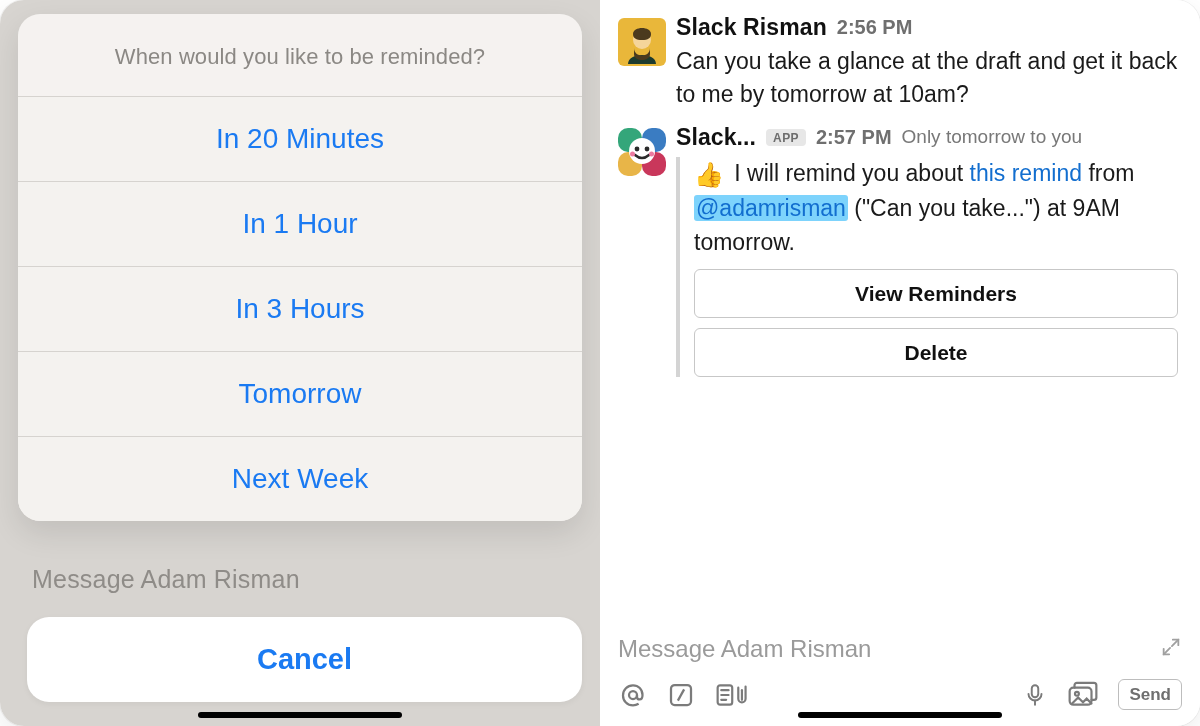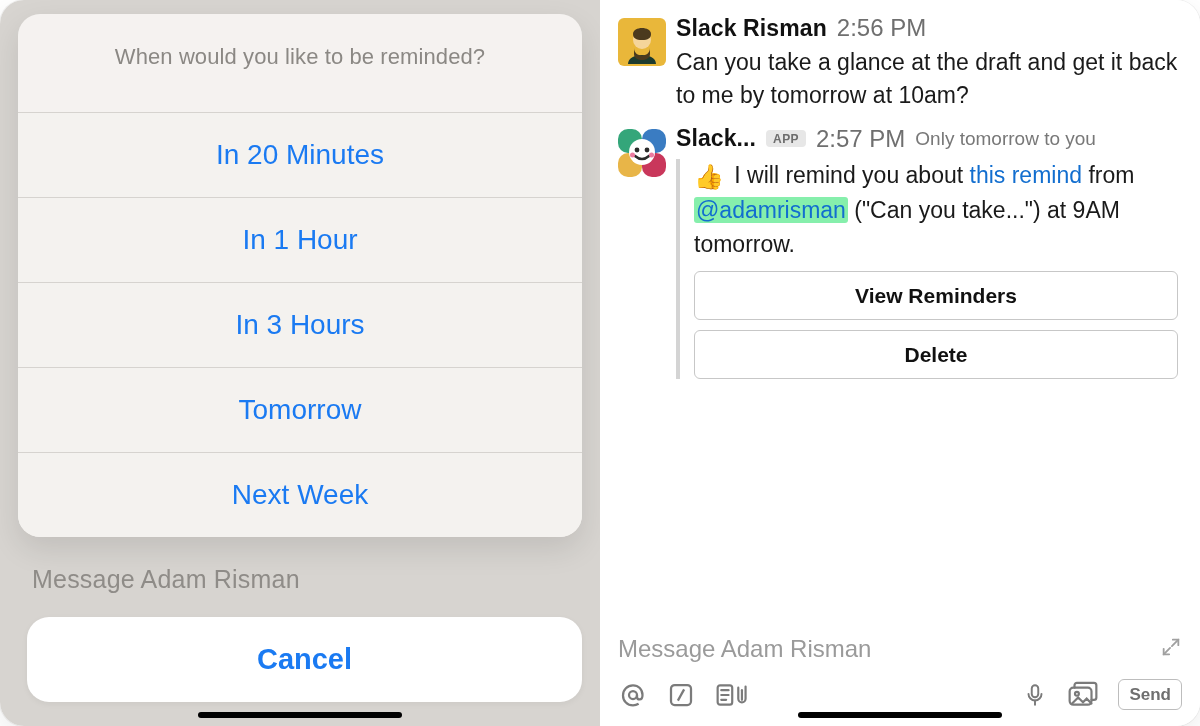--- a/index.html
+++ b/index.html
@@ -47,21 +47,21 @@
     border-radius: 22px;
     background: rgba(245,243,241,.98);
     box-shadow: 0 12px 30px rgba(0,0,0,.10);
     overflow: hidden;
   }
   .sheet-title {
     text-align: center;
     color: #8b8884;
     font-size: 22px;
     font-weight: 500;
-    padding: 30px 20px 42px;
+    padding: 30px 20px 26px;
     border-bottom: 1px solid #d6d3cf;
     letter-spacing: .1px;
   }
   .sheet-item {
     text-align: center;
     color: #1a7af2;
     font-size: 28px;
     font-weight: 400;
     padding: 26px 10px;
     border-bottom: 1px solid #d6d3cf;
@@ -120,21 +120,21 @@
   .avatar svg { width: 100%; height: 100%; display:block; }
   .msg-body { flex: 1 1 auto; }
   .msg-head {
     display: flex;
     align-items: center;
     gap: 10px;
     margin-bottom: 2px;
     flex-wrap: wrap;
   }
   .msg-name { font-weight: 800; font-size: 23px; color:#111; letter-spacing:.1px;}
-  .msg-time { color:#6f6f6f; font-size: 24px; font-weight:400;}
+  .msg-time { color:#6f6f6f; font-size: 20px; font-weight:700;}
   .app-badge {
     background:#e7e7e7;
     color:#6d6d6d;
     font-size: 12px;
     font-weight:600;
     padding: 2px 7px 1px;
     border-radius: 4px;
     letter-spacing:.4px;
   }
   .only-me { color:#787878; font-size: 19px; }
@@ -152,21 +152,21 @@
   }
   .bot-text {
     font-size: 23px;
     color:#1a1a1a;
     line-height: 1.45;
   }
   .bot-text .emoji { font-size: 24px; vertical-align: -2px; margin-right: 4px; }
   .link { color:#126ecf; }
   .mention {
     color:#126ecf;
-    background:#86efac;
+    background:#7dd3fc;
     padding: 0 2px;
     border-radius: 3px;
   }
   .bot-btn {
     display:block;
     text-align:center;
     font-weight:700;
     font-size:21px;
     padding: 12px 10px 11px;
     border:1px solid #c7c7c7;

